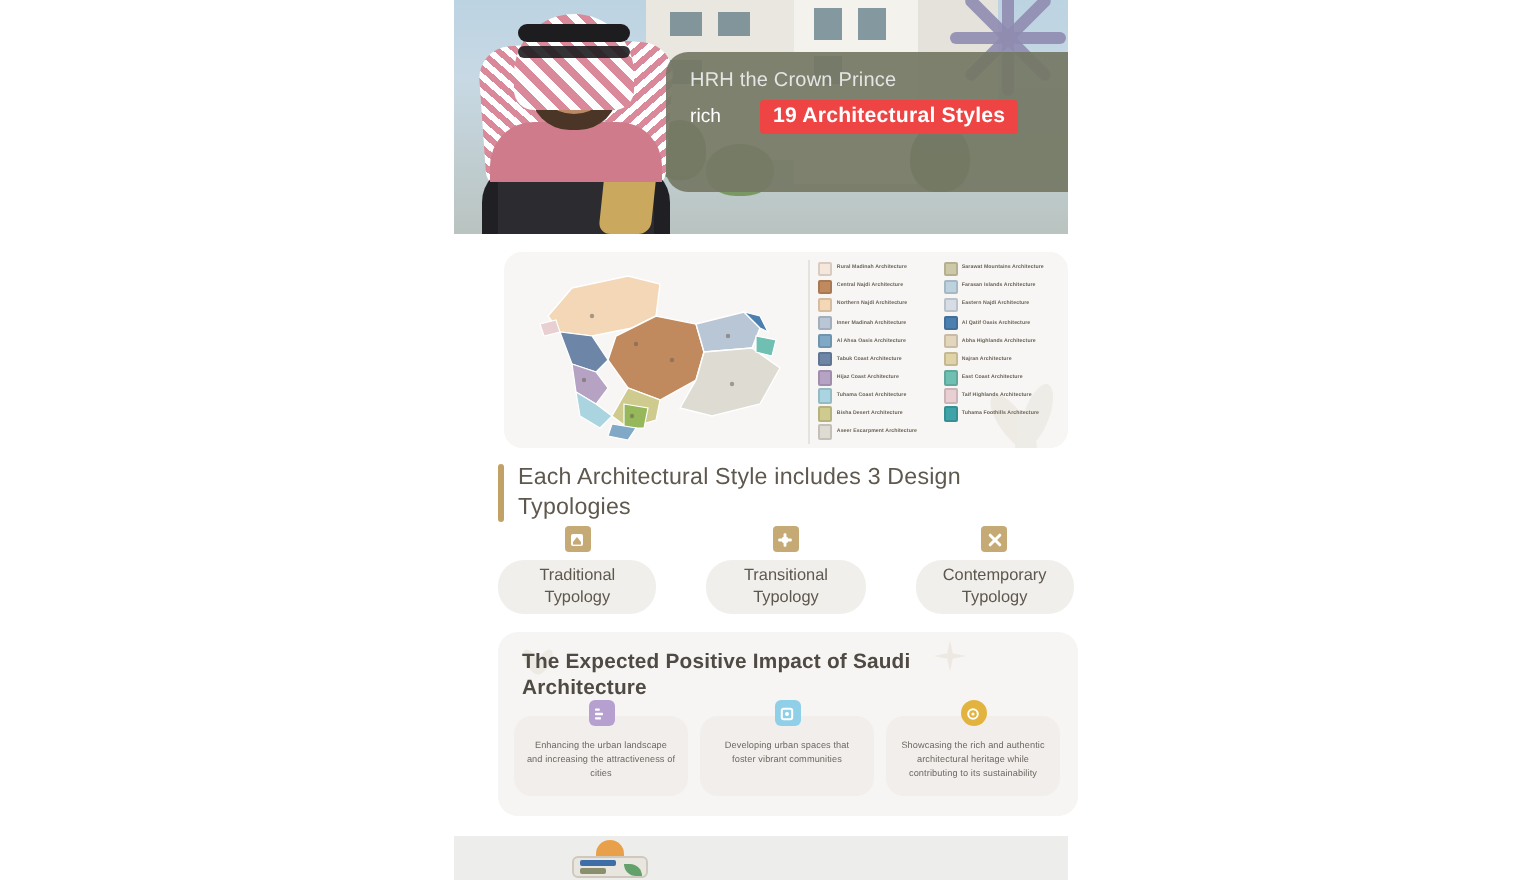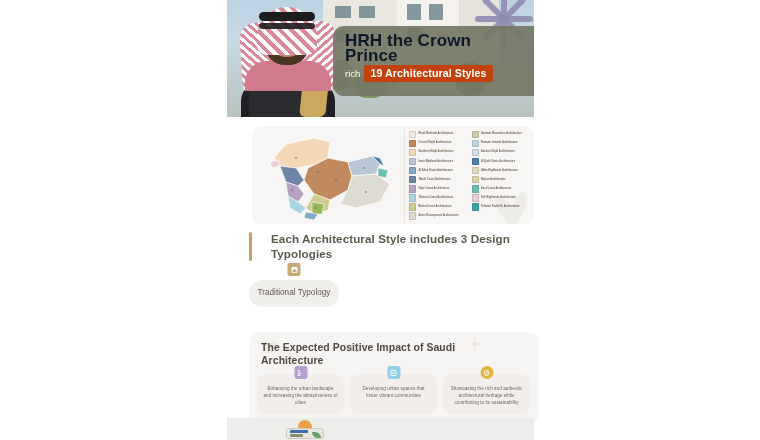--- a/index.html
+++ b/index.html
@@ -40,58 +40,58 @@
   .p-ghutra{position:absolute;left:26px;bottom:62px;width:60px;height:48px;border-radius:30px 30px 10px 10px;
      background:repeating-linear-gradient(45deg,#d9899a 0 4px,#fdfdfd 4px 8px);}
   .p-face{position:absolute;left:36px;bottom:60px;width:40px;height:40px;background:#b98a65;border-radius:20px;}
   .p-igal{position:absolute;left:28px;bottom:96px;width:56px;height:9px;background:#1d1d20;border-radius:6px;}
   .p-igal2{position:absolute;left:28px;bottom:88px;width:56px;height:6px;background:#1d1d20;border-radius:6px;opacity:.9;}
   .p-eye{position:absolute;width:5px;height:3px;background:#2a1d14;border-radius:2px;}
 
   .hero-panel{position:absolute;left:106px;top:26px;width:201px;height:70px;
     background:rgba(116,121,100,.93);border-radius:11px 0 0 11px;
     padding:7px 10px 0 12px;box-sizing:border-box;}
-  .hl1{color:#0f172a;font-size:17px;font-weight:bold;letter-spacing:.1px;line-height:15px;}
+  .hl1{color:#e5e5e5;font-size:10px;font-weight:normal;letter-spacing:.1px;line-height:15px;}
   .hl2{color:#f3f2ee;font-size:11.2px;line-height:15px;margin-top:1px;}
   .hl3{display:flex;align-items:center;gap:4px;margin-top:2px;}
   .hl3 .w{color:#ffffff;font-size:9.6px;}
-  .hl3 .hi{background:#c2410c;color:#ffffff;font-weight:bold;font-size:10.6px;
-    padding:2px 6px 3px 6px;border-radius:2px;letter-spacing:.1px;}
+  .hl3 .hi{background:#ef4444;color:#ffffff;font-weight:bold;font-size:10.6px;
+    padding:2px 6px 3px 6px;border-radius:2px;letter-spacing:.1px;margin-left:16px;}
 
   
   .mapcard{position:absolute;left:25px;top:126px;width:282px;height:98px;
     background:#f7f6f4;border-radius:9px;overflow:hidden;}
   .leaf{position:absolute;right:-6px;bottom:-14px;width:54px;height:54px;opacity:.5;}
   .map-wrap{position:absolute;left:4px;top:2px;width:146px;height:94px;}
   .legend{position:absolute;left:152px;top:4px;width:128px;height:92px;
     border-left:1px solid #e6e3de;padding-left:4px;box-sizing:border-box;
     display:flex;gap:2px;}
   .lgcol{display:flex;flex-direction:column;gap:.5px;width:62px;}
   .lgitem{display:flex;align-items:center;gap:2px;height:8.6px;}
   .sw{width:5.4px;height:5.4px;border-radius:1px;flex:none;border:.5px solid rgba(0,0,0,.12);}
   .lgtx{font-size:2.6px;color:#6b6255;font-weight:bold;white-space:nowrap;
     letter-spacing:.05px;line-height:4px;}
 
   
   .typ{position:absolute;left:22px;top:232px;width:288px;}
   .hd{display:flex;gap:7px;}
   .bar{width:3px;background:#c2a167;border-radius:2px;flex:none;}
-  .hdtx{font-size:11.6px;font-weight:bold;color:#5e584e;line-height:14.5px;letter-spacing:.1px;margin-left:12px;}
+  .hdtx{font-size:11.6px;font-weight:normal;color:#5e584e;line-height:14.5px;letter-spacing:.1px;}
   .pills{display:flex;gap:25px;margin-top:19px;}
   .pillbox{position:relative;width:90px;}
   .picon{position:absolute;left:50%;top:-17px;transform:translateX(-50%);
     width:13px;height:13px;border-radius:2px;background:#c6aa76;
     display:flex;align-items:center;justify-content:center;}
   .picon svg{display:block;}
   .pill{background:#f1efec;border-radius:13px;height:27px;display:flex;
     align-items:center;justify-content:center;text-align:center;
     font-size:8.2px;color:#5d574d;line-height:10.5px;padding:0 6px;box-sizing:border-box;}
 
   
-  .impact{position:absolute;left:22px;top:332px;width:290px;height:92px;
+  .impact{position:absolute;left:22px;top:316px;width:290px;height:92px;
     background:#f6f5f3;border-radius:10px;}
   .imp-leaf{position:absolute;left:10px;top:6px;width:20px;height:20px;opacity:.45;}
   .imp-star{position:absolute;right:54px;top:2px;width:20px;height:20px;opacity:.5;}
   .imp-hd{position:absolute;left:12px;top:9px;width:200px;font-size:10.4px;font-weight:bold;
     color:#4f4a43;line-height:13px;letter-spacing:.1px;}
   .cards{position:absolute;left:8px;top:42px;width:274px;display:flex;gap:6px;}
   .card{position:relative;width:87px;background:#f1eeec;border-radius:9px;
     padding:11px 6px 8px 6px;box-sizing:border-box;min-height:38px;
     display:flex;align-items:flex-start;justify-content:center;}
   .cicon{position:absolute;left:50%;top:-8px;transform:translateX(-50%);
@@ -296,20 +296,45 @@
         <div class="pillbox">
           <div class="picon">
             <svg width="8" height="8" viewBox="0 0 8 8">
                 <rect x="1" y="1" width="6" height="6" fill="#fff" rx="1"></rect>
                 <path d="M2 5 L4 2.5 L6 5 Z" fill="#c6aa76"></path>
                 <rect x="2" y="5" width="4" height="1.3" fill="#c6aa76"></rect>
               </svg>
           </div>
           <div class="pill">Traditional Typology</div>
         </div>
+        <div class="pillbox">
+          <div class="picon">
+            <svg width="8" height="8" viewBox="0 0 8 8">
+                <g fill="#fff">
+                  <circle cx="4" cy="4" r="1.7"></circle>
+                  <rect x="3.3" y=".6" width="1.4" height="2" rx=".5"></rect>
+                  <rect x="3.3" y="5.4" width="1.4" height="2" rx=".5"></rect>
+                  <rect x=".6" y="3.3" width="2" height="1.4" rx=".5"></rect>
+                  <rect x="5.4" y="3.3" width="2" height="1.4" rx=".5"></rect>
+                </g>
+              </svg>
+          </div>
+          <div class="pill">Transitional Typology</div>
+        </div>
+        <div class="pillbox">
+          <div class="picon">
+            <svg width="8" height="8" viewBox="0 0 8 8">
+                <g stroke="#fff" stroke-width="1.5" stroke-linecap="round">
+                  <line x1="1.6" y1="1.6" x2="6.4" y2="6.4"></line>
+                  <line x1="6.4" y1="1.6" x2="1.6" y2="6.4"></line>
+                </g>
+              </svg>
+          </div>
+          <div class="pill">Contemporary Typology</div>
+        </div>
       </div>
     </div>
 
     <div class="impact">
       <svg class="imp-leaf" viewBox="0 0 20 20">
         <g fill="#e3ded4">
             <ellipse cx="7" cy="9" rx="3" ry="7" transform="rotate(-30 7 9)"></ellipse>
             <ellipse cx="13" cy="9" rx="3" ry="7" transform="rotate(30 13 9)"></ellipse>
           </g>
       </svg>

